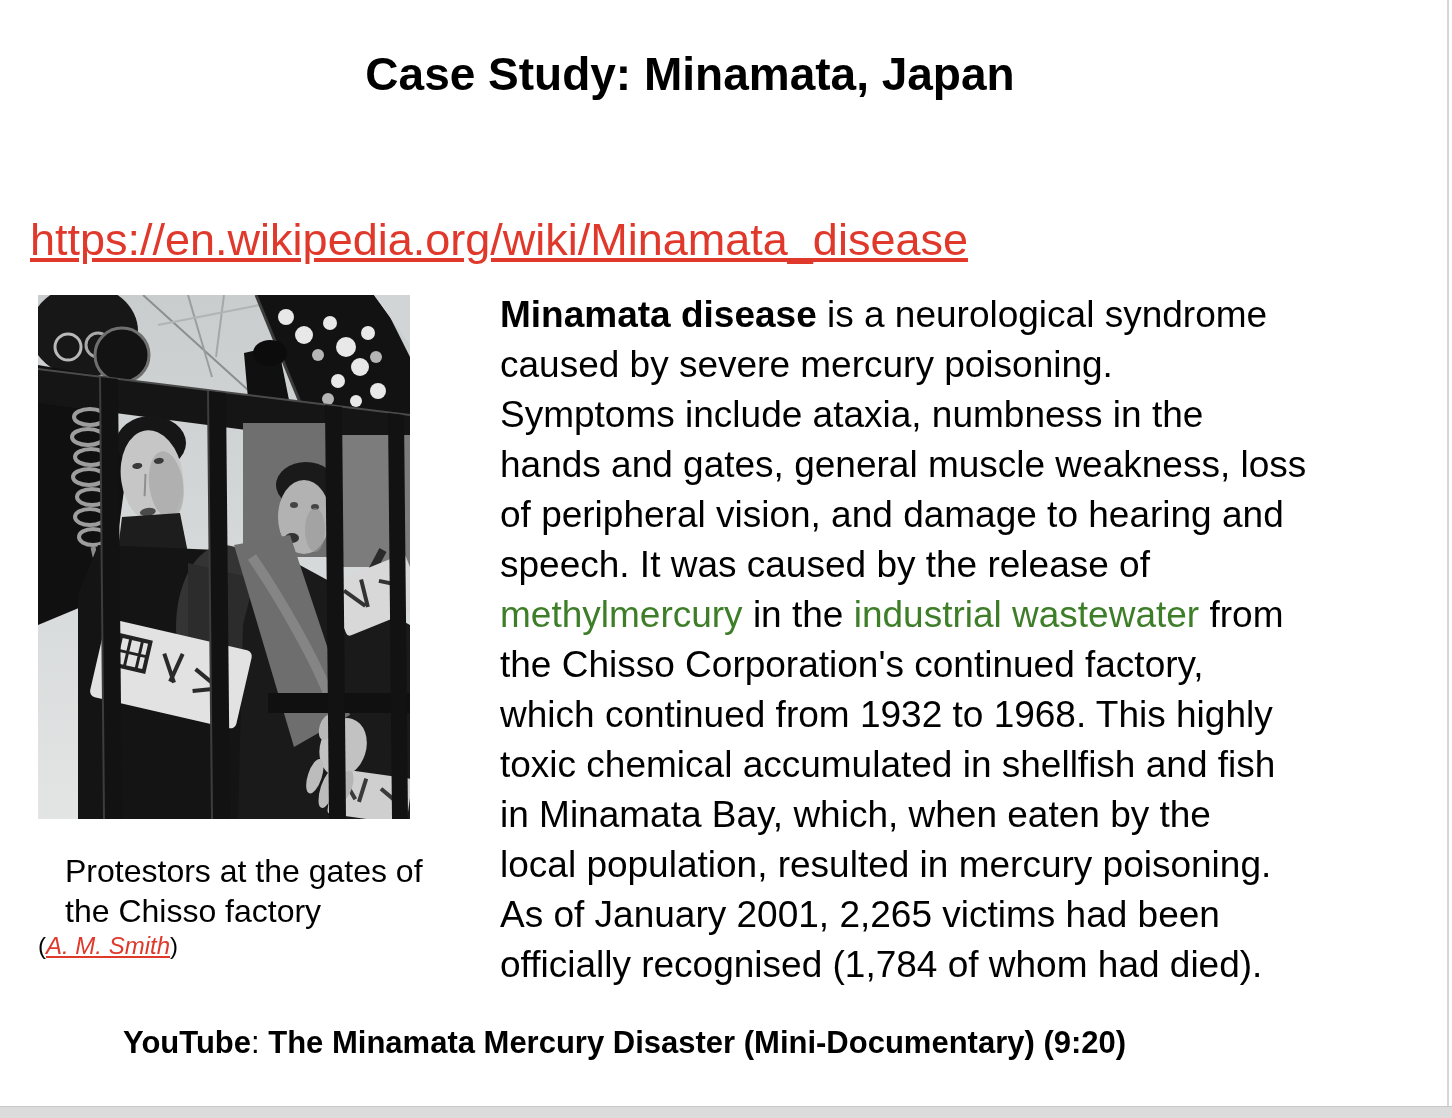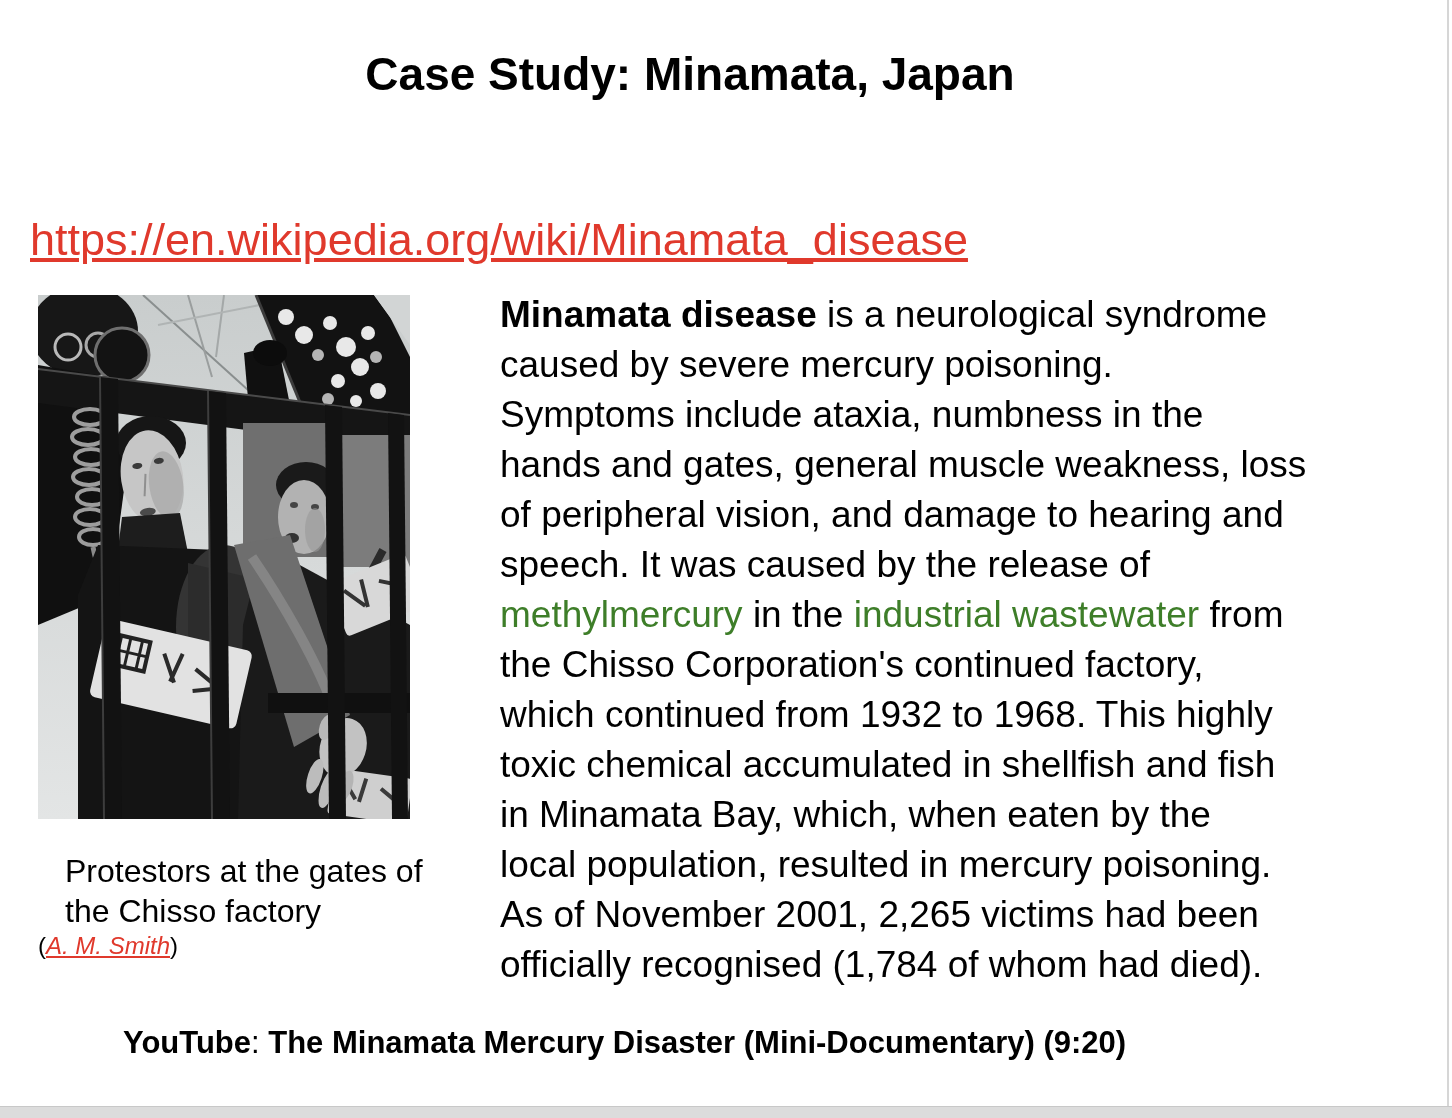--- a/index.html
+++ b/index.html
@@ -202,21 +202,21 @@
       <div class="rich-line"><span class="seg seg-normal">Symptoms include ataxia, numbness in the</span></div>
       <div class="rich-line"><span class="seg seg-normal">hands and gates, general muscle weakness, loss</span></div>
       <div class="rich-line"><span class="seg seg-normal">of peripheral vision, and damage to hearing and</span></div>
       <div class="rich-line"><span class="seg seg-normal">speech. It was caused by the release of</span></div>
       <div class="rich-line"><span class="seg seg-green-link">methylmercury</span><span class="seg seg-normal"> in the </span><span class="seg seg-green-link">industrial wastewater</span><span class="seg seg-normal"> from</span></div>
       <div class="rich-line"><span class="seg seg-normal">the Chisso Corporation's continued factory,</span></div>
       <div class="rich-line"><span class="seg seg-normal">which continued from 1932 to 1968. This highly</span></div>
       <div class="rich-line"><span class="seg seg-normal">toxic chemical accumulated in shellfish and fish</span></div>
       <div class="rich-line"><span class="seg seg-normal">in Minamata Bay, which, when eaten by the</span></div>
       <div class="rich-line"><span class="seg seg-normal">local population, resulted in mercury poisoning.</span></div>
-      <div class="rich-line"><span class="seg seg-normal">As of November 2001, 2,265 victims had been</span></div>
+      <div class="rich-line"><span class="seg seg-normal">As of January 2001, 2,265 victims had been</span></div>
       <div class="rich-line"><span class="seg seg-normal">officially recognised (1,784 of whom had died).</span></div>
     </div>
 
   <div class="youtube-line"><span class="seg seg-bold">YouTube</span><span class="seg seg-normal">: </span><span class="seg seg-bold">The Minamata Mercury Disaster (Mini-Documentary) (9:20)</span></div>
 
   <div class="right-border"></div>
   <div class="bottom-bar"></div>
 
 </div>
 

